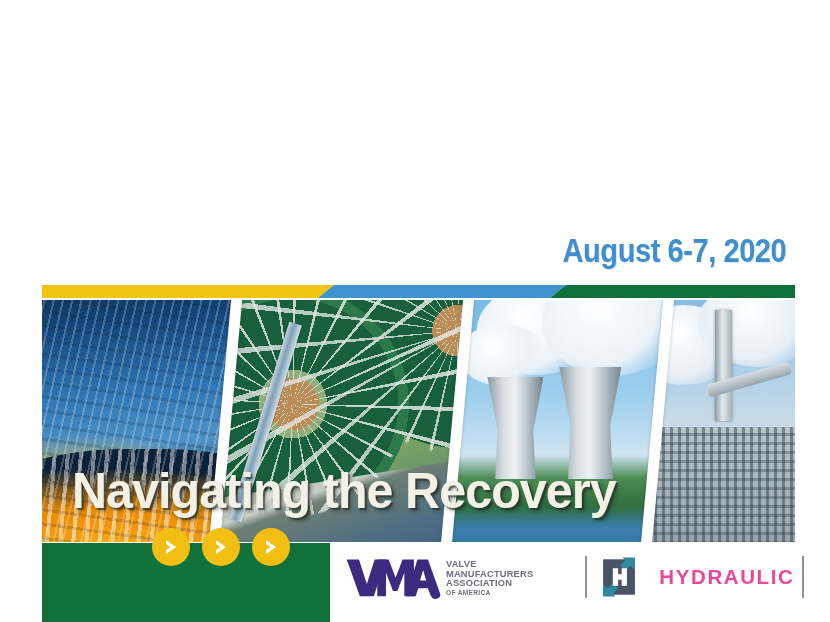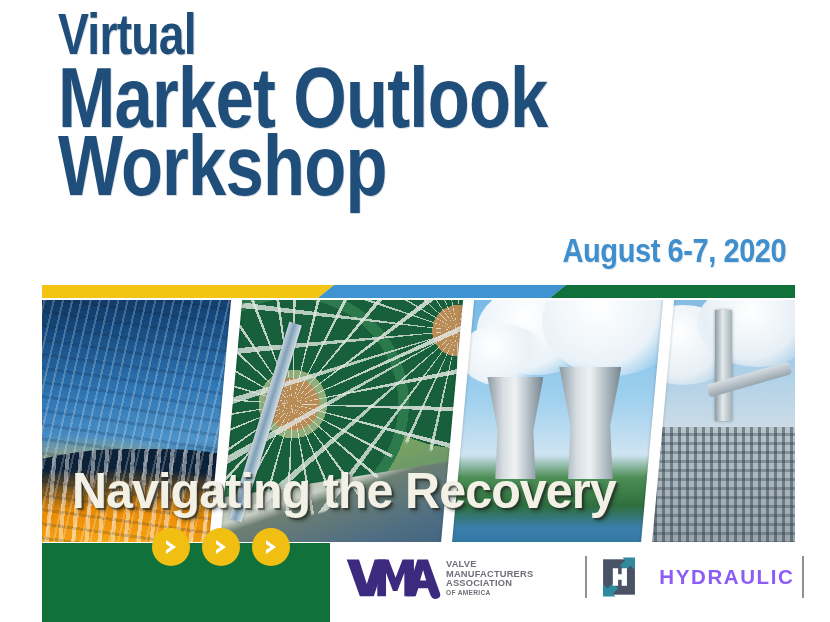--- a/index.html
+++ b/index.html
@@ -272,39 +272,34 @@
   }
   .vma-words span:nth-child(4){font-size:6.6px;letter-spacing:.3px;}
 
   
   .hi{display:flex;align-items:center;}
   .hi-rule{width:2px;height:42px;background:#8d9299;}
   .hi-mark{width:46px;height:46px;display:block;margin:0 9px;}
   .hi-words{
     display:flex;flex-direction:column;
     line-height:1.0;
-    color:#8b5cf6;
+    color:#ec4899;
     font-family:"Liberation Sans", sans-serif;
     font-weight:bold;
     font-size:20.5px;
     letter-spacing:1.6px;
     padding:0 8px 0 8px;
   }
 </style>
 </head>
 <body>
 
 <div id="poster">
 
 
-  <div class="headline">
-    <div class="hl-line hl-virtual">Virtual</div>
-    <div class="hl-line hl-big">Market Outlook</div>
-    <div class="hl-line hl-big second">Workshop</div>
-  </div>
 
   <div class="date-line">August 6-7, 2020</div>
 
   <div class="accent-band">
     <div class="band-seg band-yellow"></div>
     <div class="band-seg band-blue"></div>
     <div class="band-seg band-green"></div>
   </div>
 
   <div class="photostrip">

